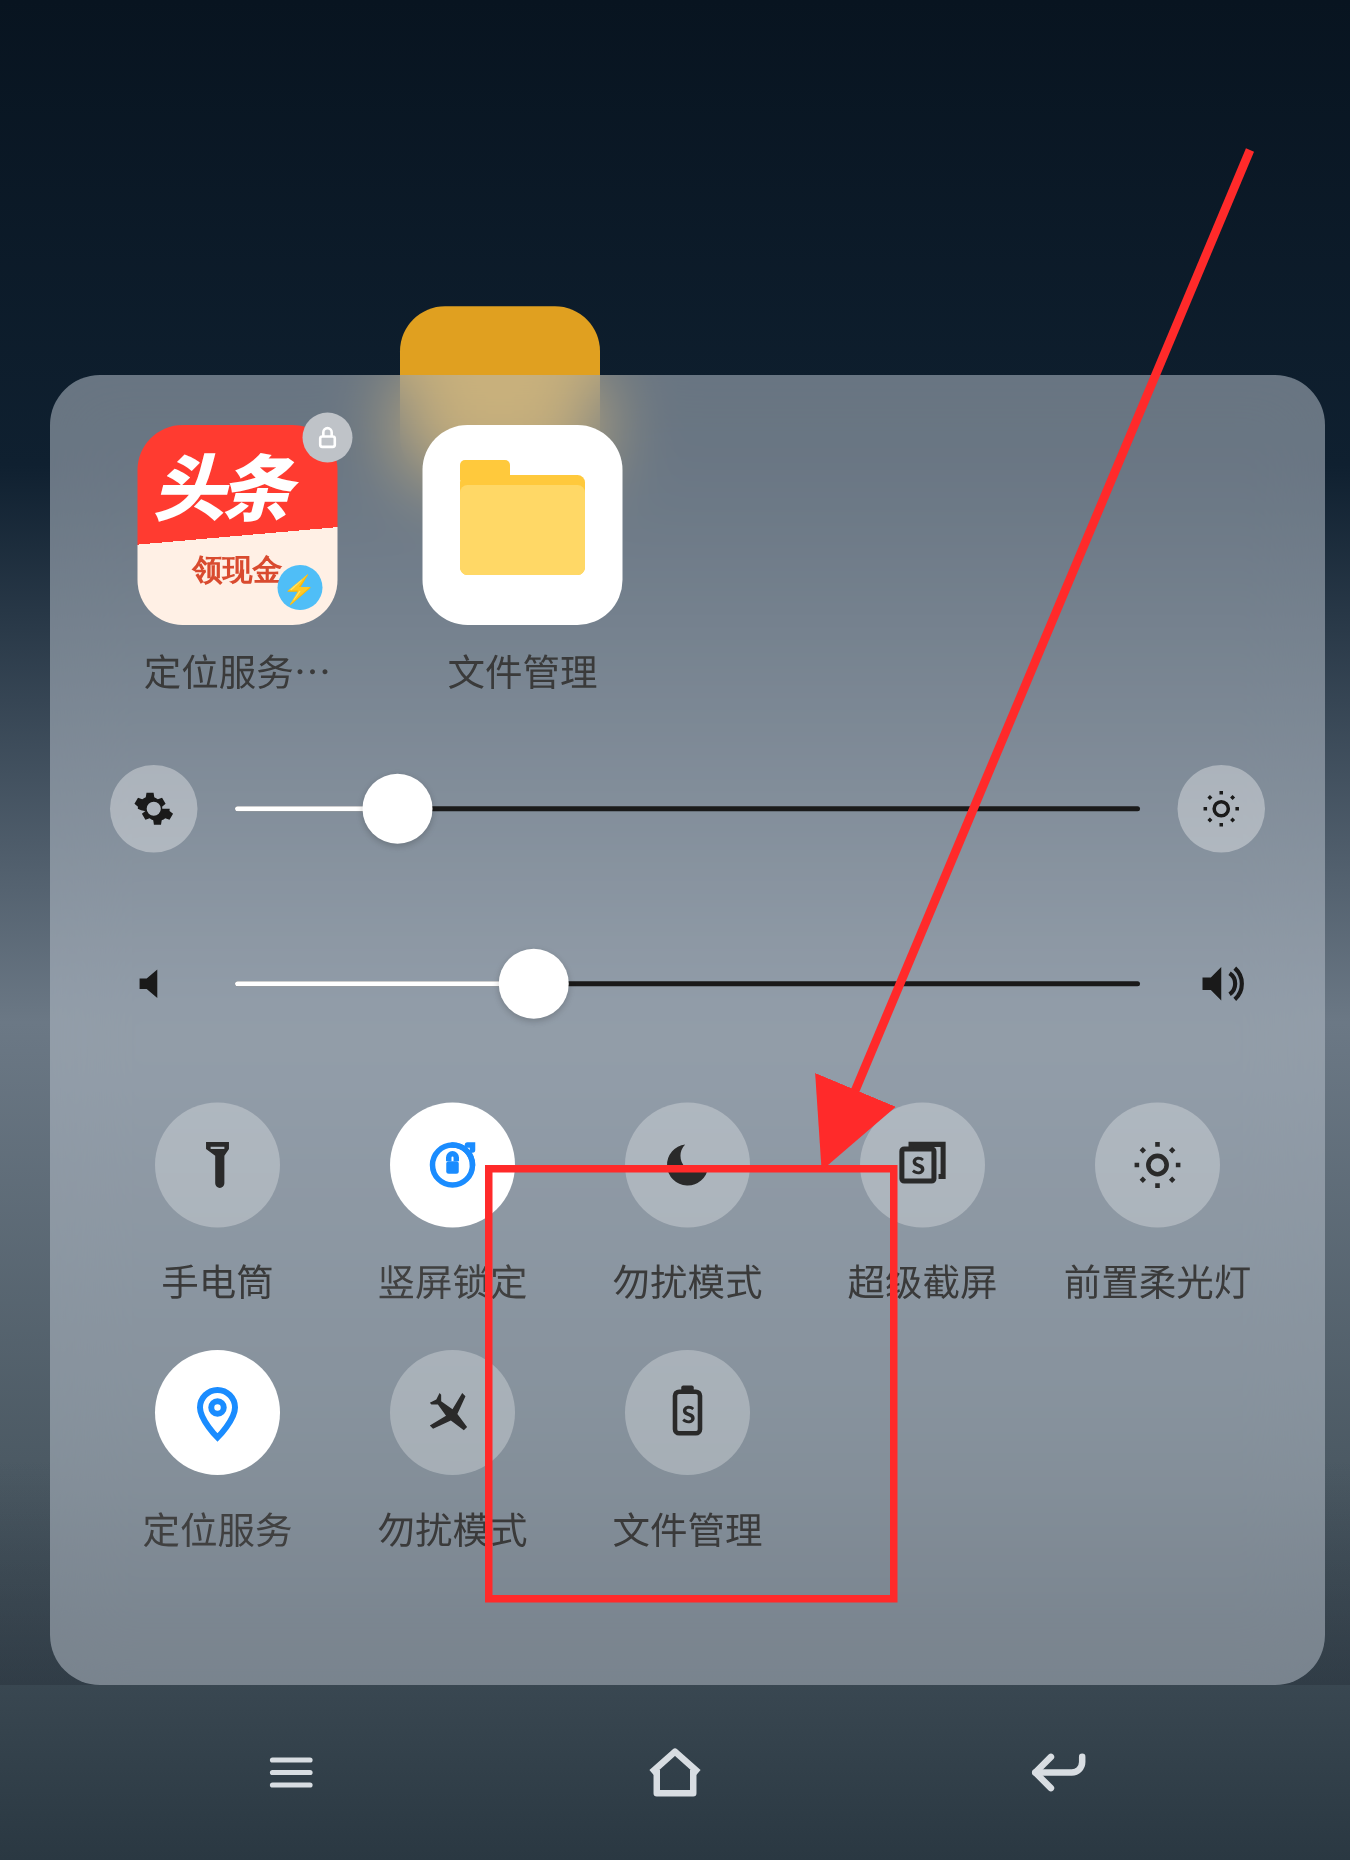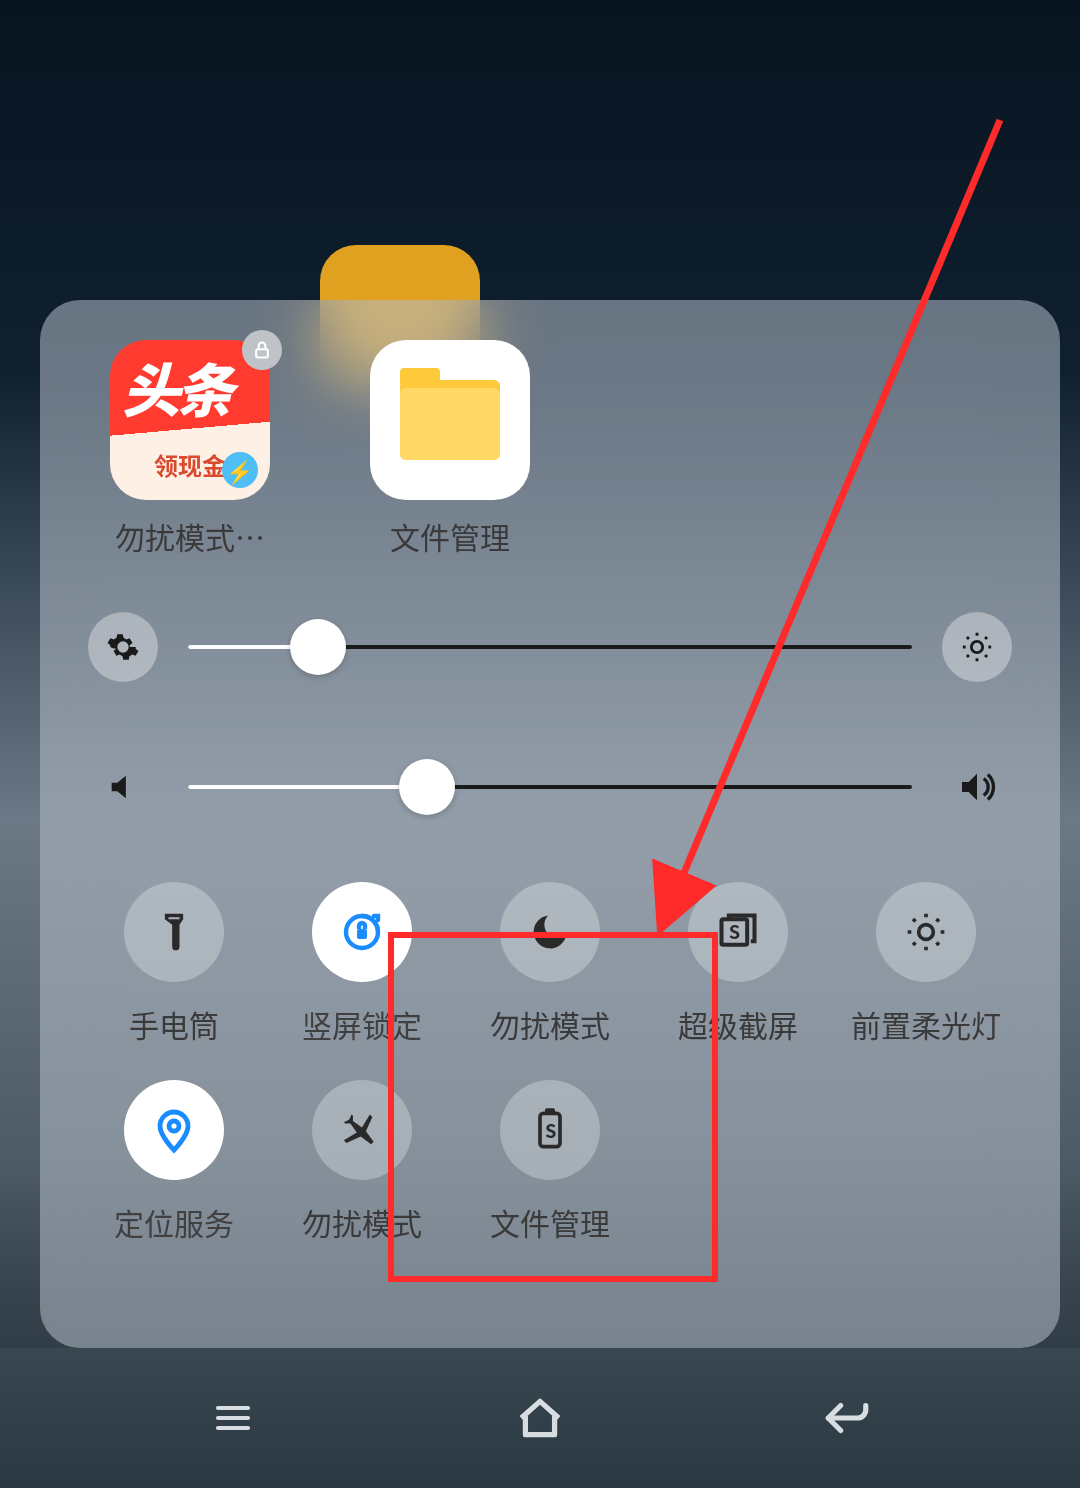--- a/index.html
+++ b/index.html
@@ -28,21 +28,21 @@
     right: 20px;
     top: 300px;
     bottom: 140px;
     border-radius: 40px;
     background: rgba(180,190,200,0.55);
     backdrop-filter: blur(30px);
     padding: 30px 40px 30px 40px;
   }
   .apps-row {
     display: flex;
-    gap: 80px;
+    gap: 48px;
     padding-left: 20px;
     padding-top: 10px;
   }
   .app {
     width: 180px;
     display: flex;
     flex-direction: column;
     align-items: center;
     gap: 14px;
   }
@@ -64,26 +64,27 @@
     font-weight: 800;
     font-style: italic;
     line-height: 1;
     position: absolute;
     top: 18px;
     left: 12px;
     letter-spacing: -4px;
   }
   .toutiao-sub {
     position: absolute;
-    bottom: 18px;
+    bottom: 28px;
     left: 50%;
     transform: translateX(-50%);
     font-size: 24px;
     color: #d94b2f;
     font-weight: 600;
+    font-family: Liberation Mono, monospace;
   }
   .toutiao-bolt {
     position: absolute;
     right: 12px; bottom: 12px;
     width: 36px; height: 36px;
     border-radius: 50%;
     background: #4fbef7;
     display:flex; align-items:center; justify-content:center;
     color:#fff8c0; font-size:22px; font-weight:bold;
   }
@@ -227,21 +228,21 @@
         <span class="toutiao-text">头条</span>
         <span class="toutiao-sub">领现金</span>
         <span class="toutiao-bolt">⚡</span>
         <span class="lock-badge">
           <svg width="20" height="20" viewBox="0 0 24 24" fill="none" stroke="#fff" stroke-width="2.5">
               <rect x="5" y="11" width="14" height="10" rx="2"></rect>
               <path d="M8 11V7a4 4 0 1 1 8 0v4"></path>
             </svg>
         </span>
       </div>
-      <div class="app-label">勿扰模式…</div>
+      <div class="app-label">定位服务…</div>
     </div>
 
     <div class="app">
       <div class="app-icon">
         <div class="folder"></div>
       </div>
       <div class="app-label">文件管理</div>
     </div>
   </div>
 

